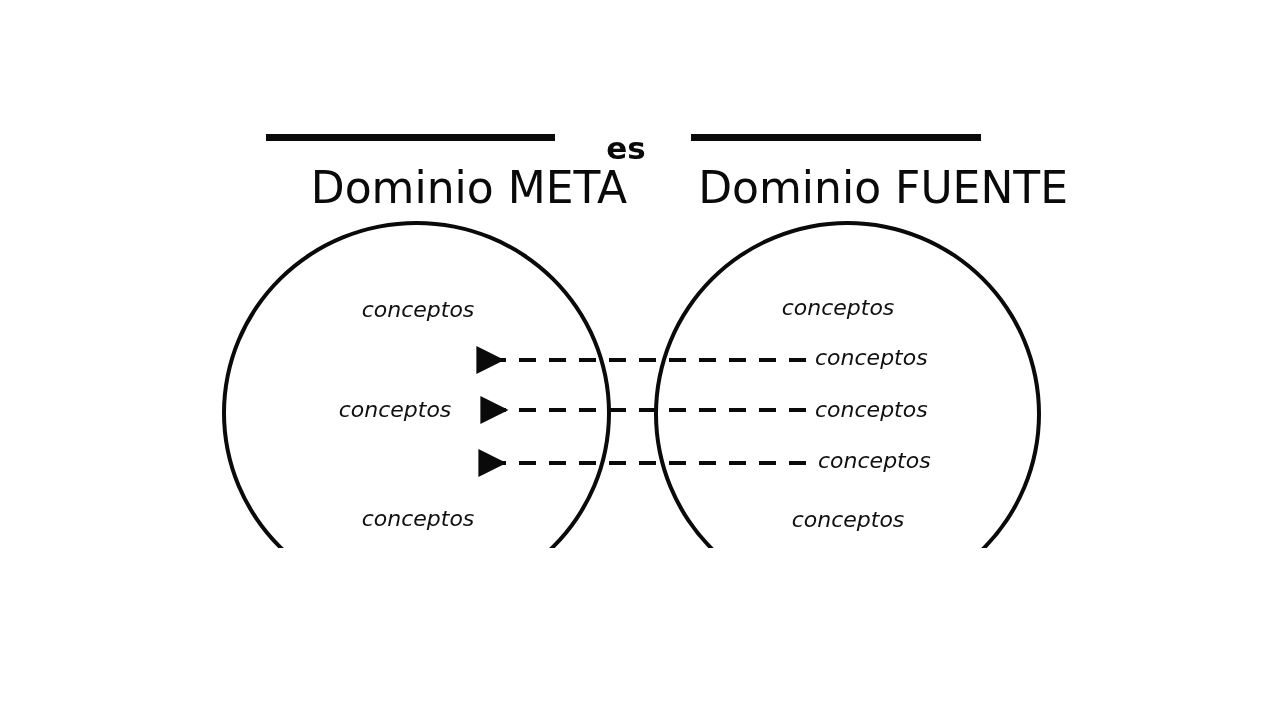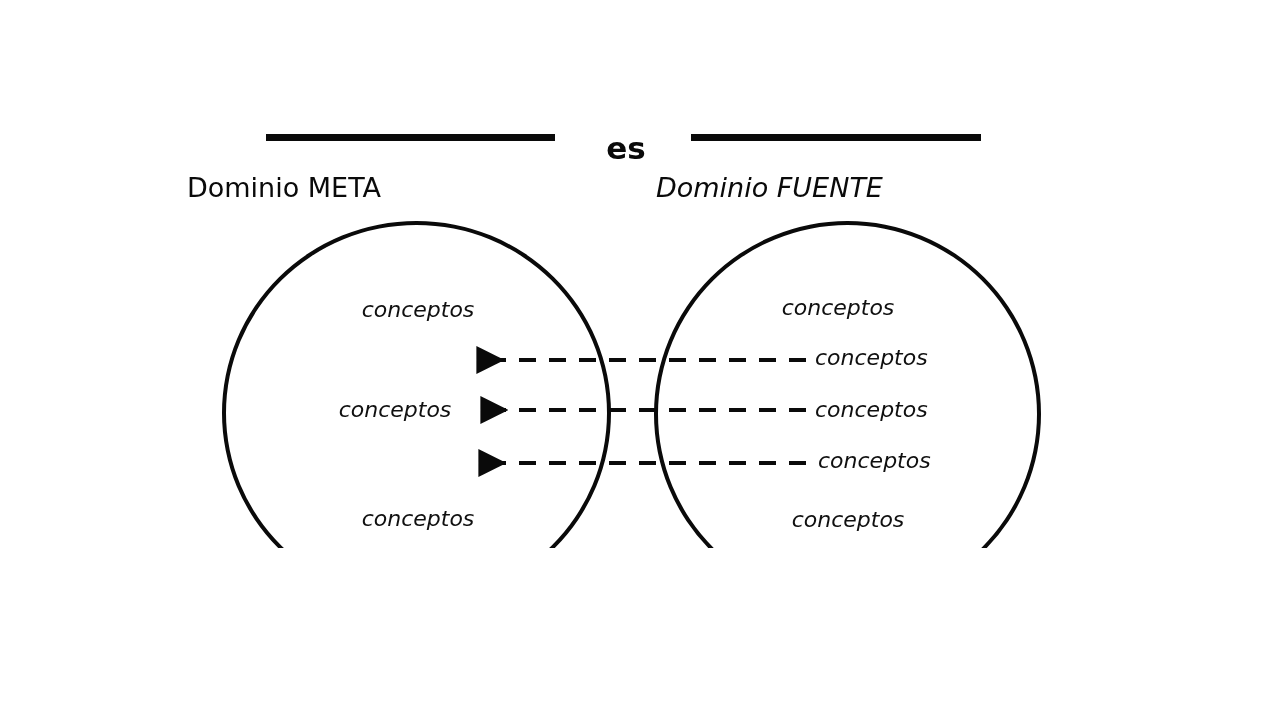--- a/index.html
+++ b/index.html
@@ -39,28 +39,28 @@
     font-weight: 700;
     color: #0a0a0a;
     line-height: 36px;
     letter-spacing: 0px;
   }
 
   
   .domain-title {
     position: absolute;
     top: 168px;
-    text-align: left;
-    font-size: 27px;
+    text-align: right;
+    font-size: 44px;
     color: #0a0a0a;
     line-height: 40px;
     white-space: nowrap;
   }
   #title-meta   { left: 187px; width: 440px; }
-  #title-fuente { left: 656px; width: 440px; font-style: italic; }
+  #title-fuente { left: 628px; width: 440px; }
 
   
   .domain-circle {
     position: absolute;
     border: 4px solid #0a0a0a;
     border-radius: 50%;
     box-sizing: border-box;
     background: transparent;
   }
   #circle-meta   { left: 222px; top: 221px; width: 389px; height: 384px; }

